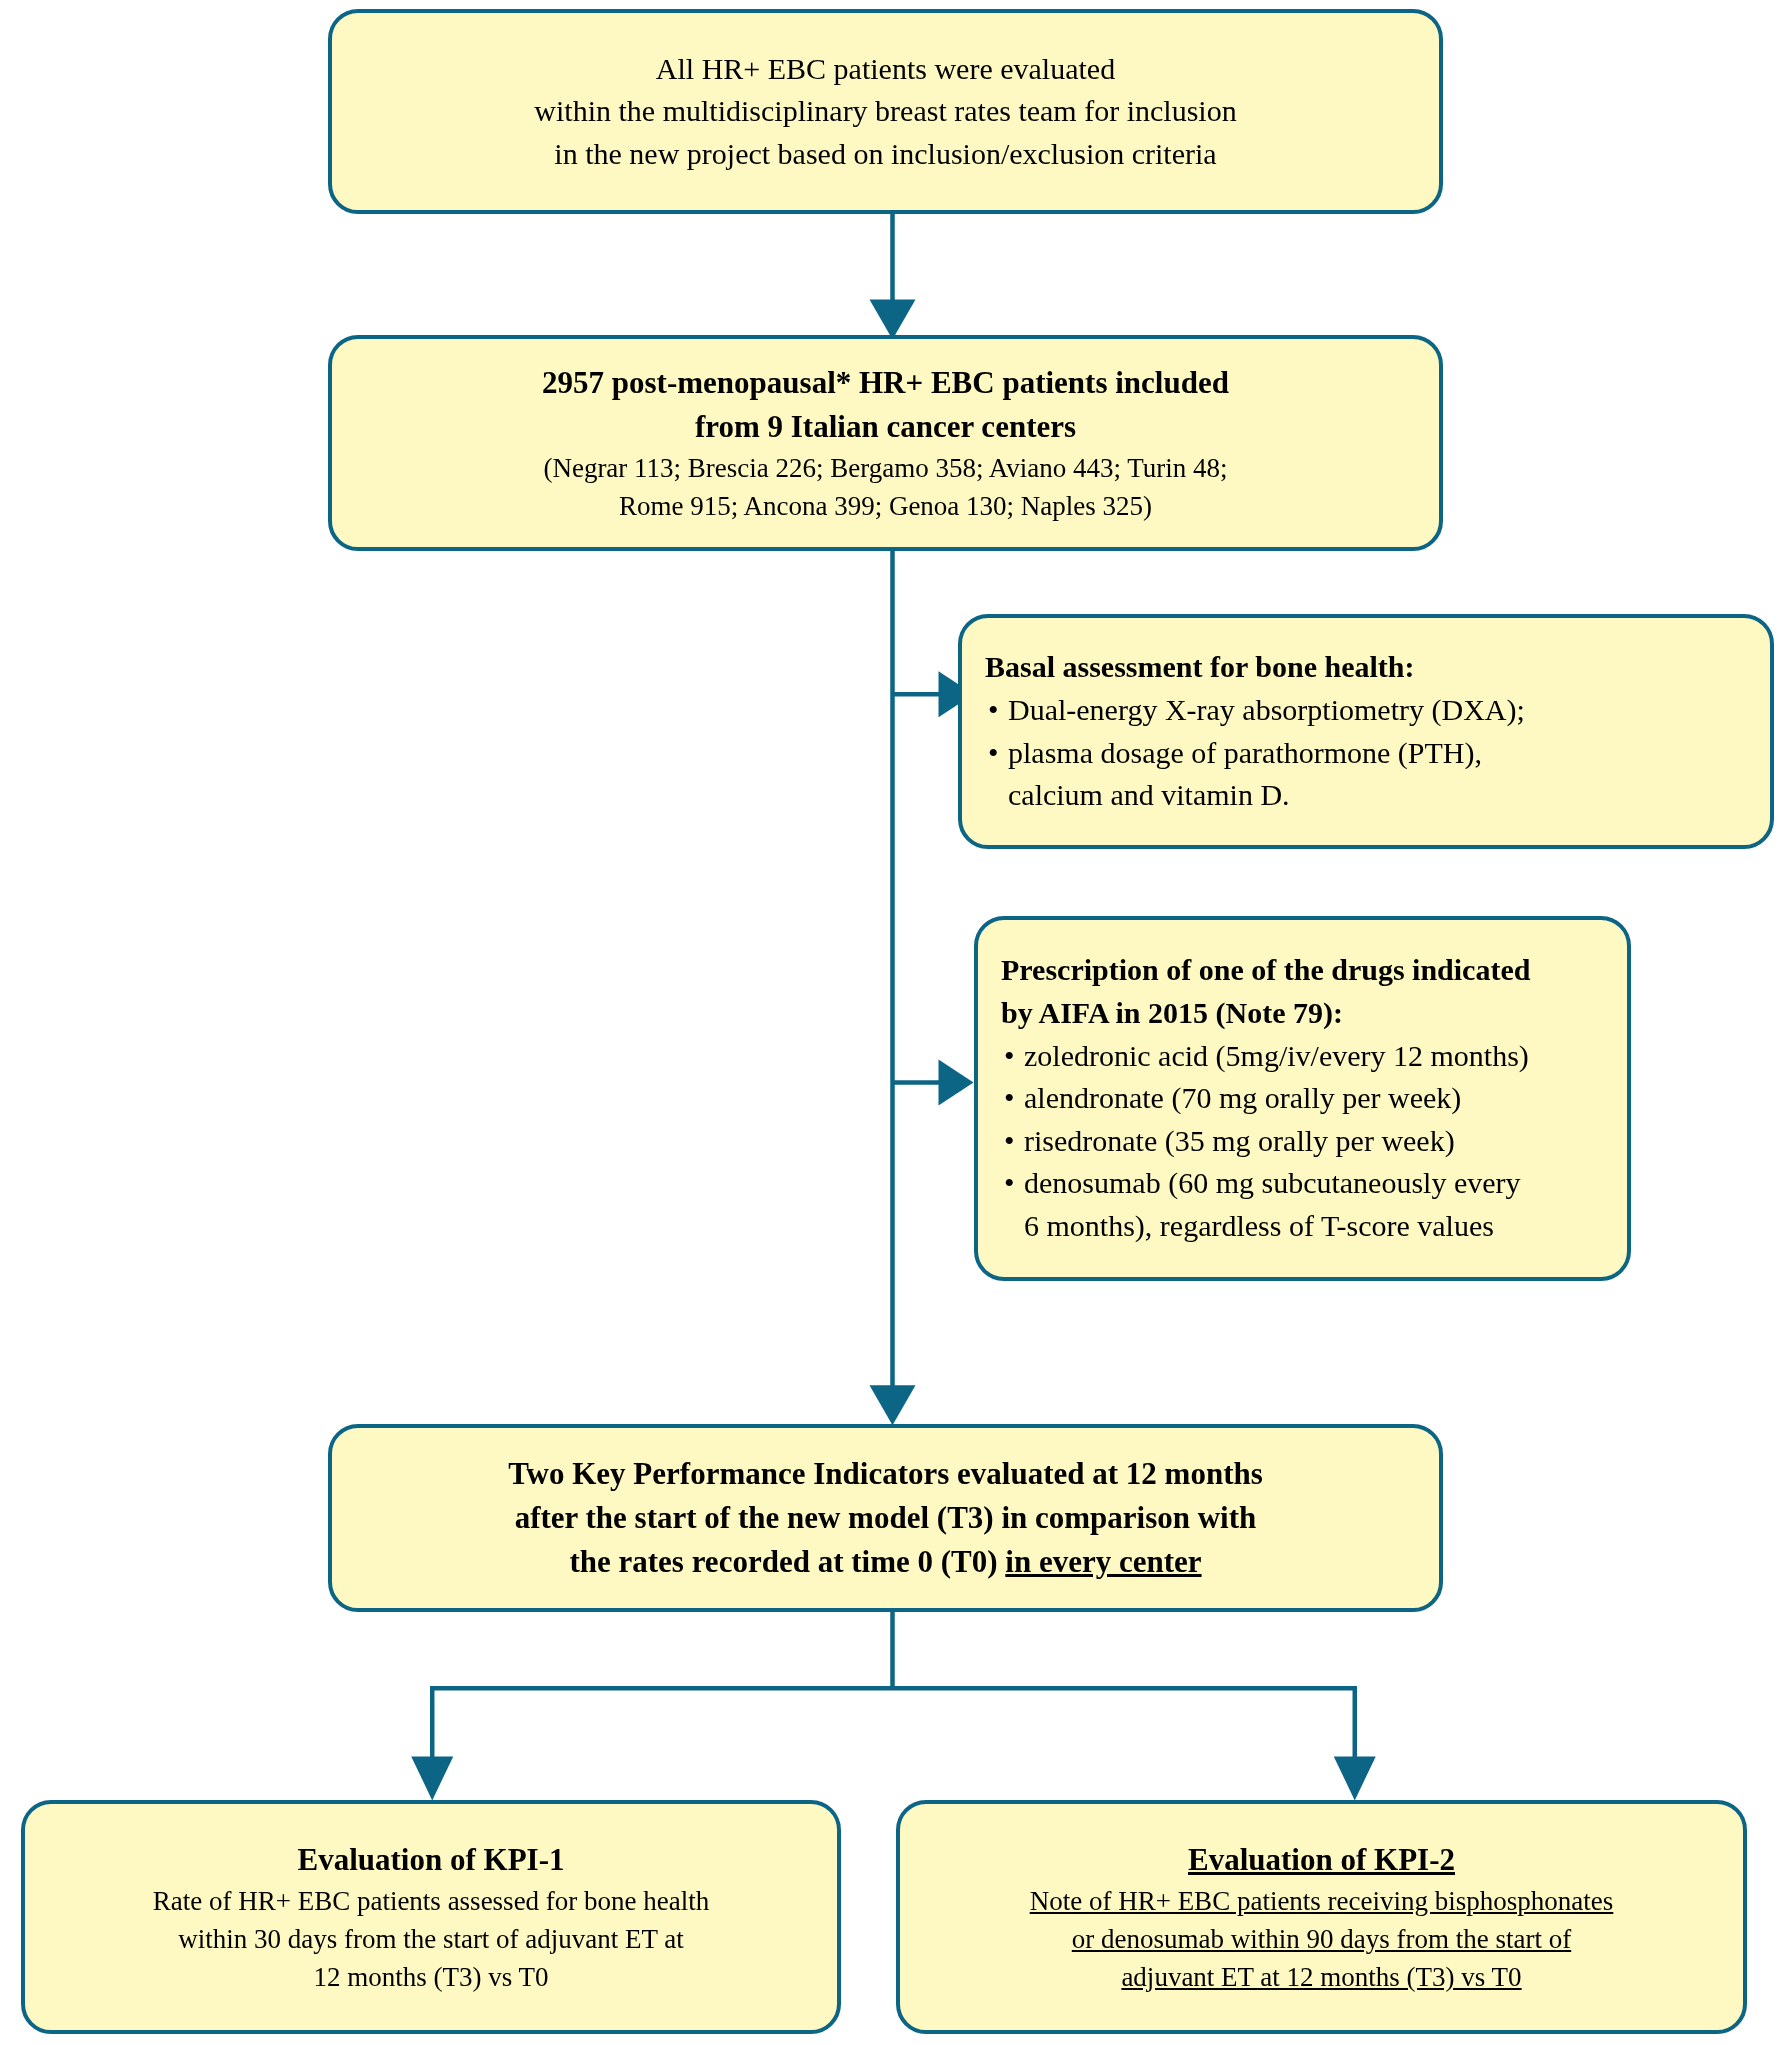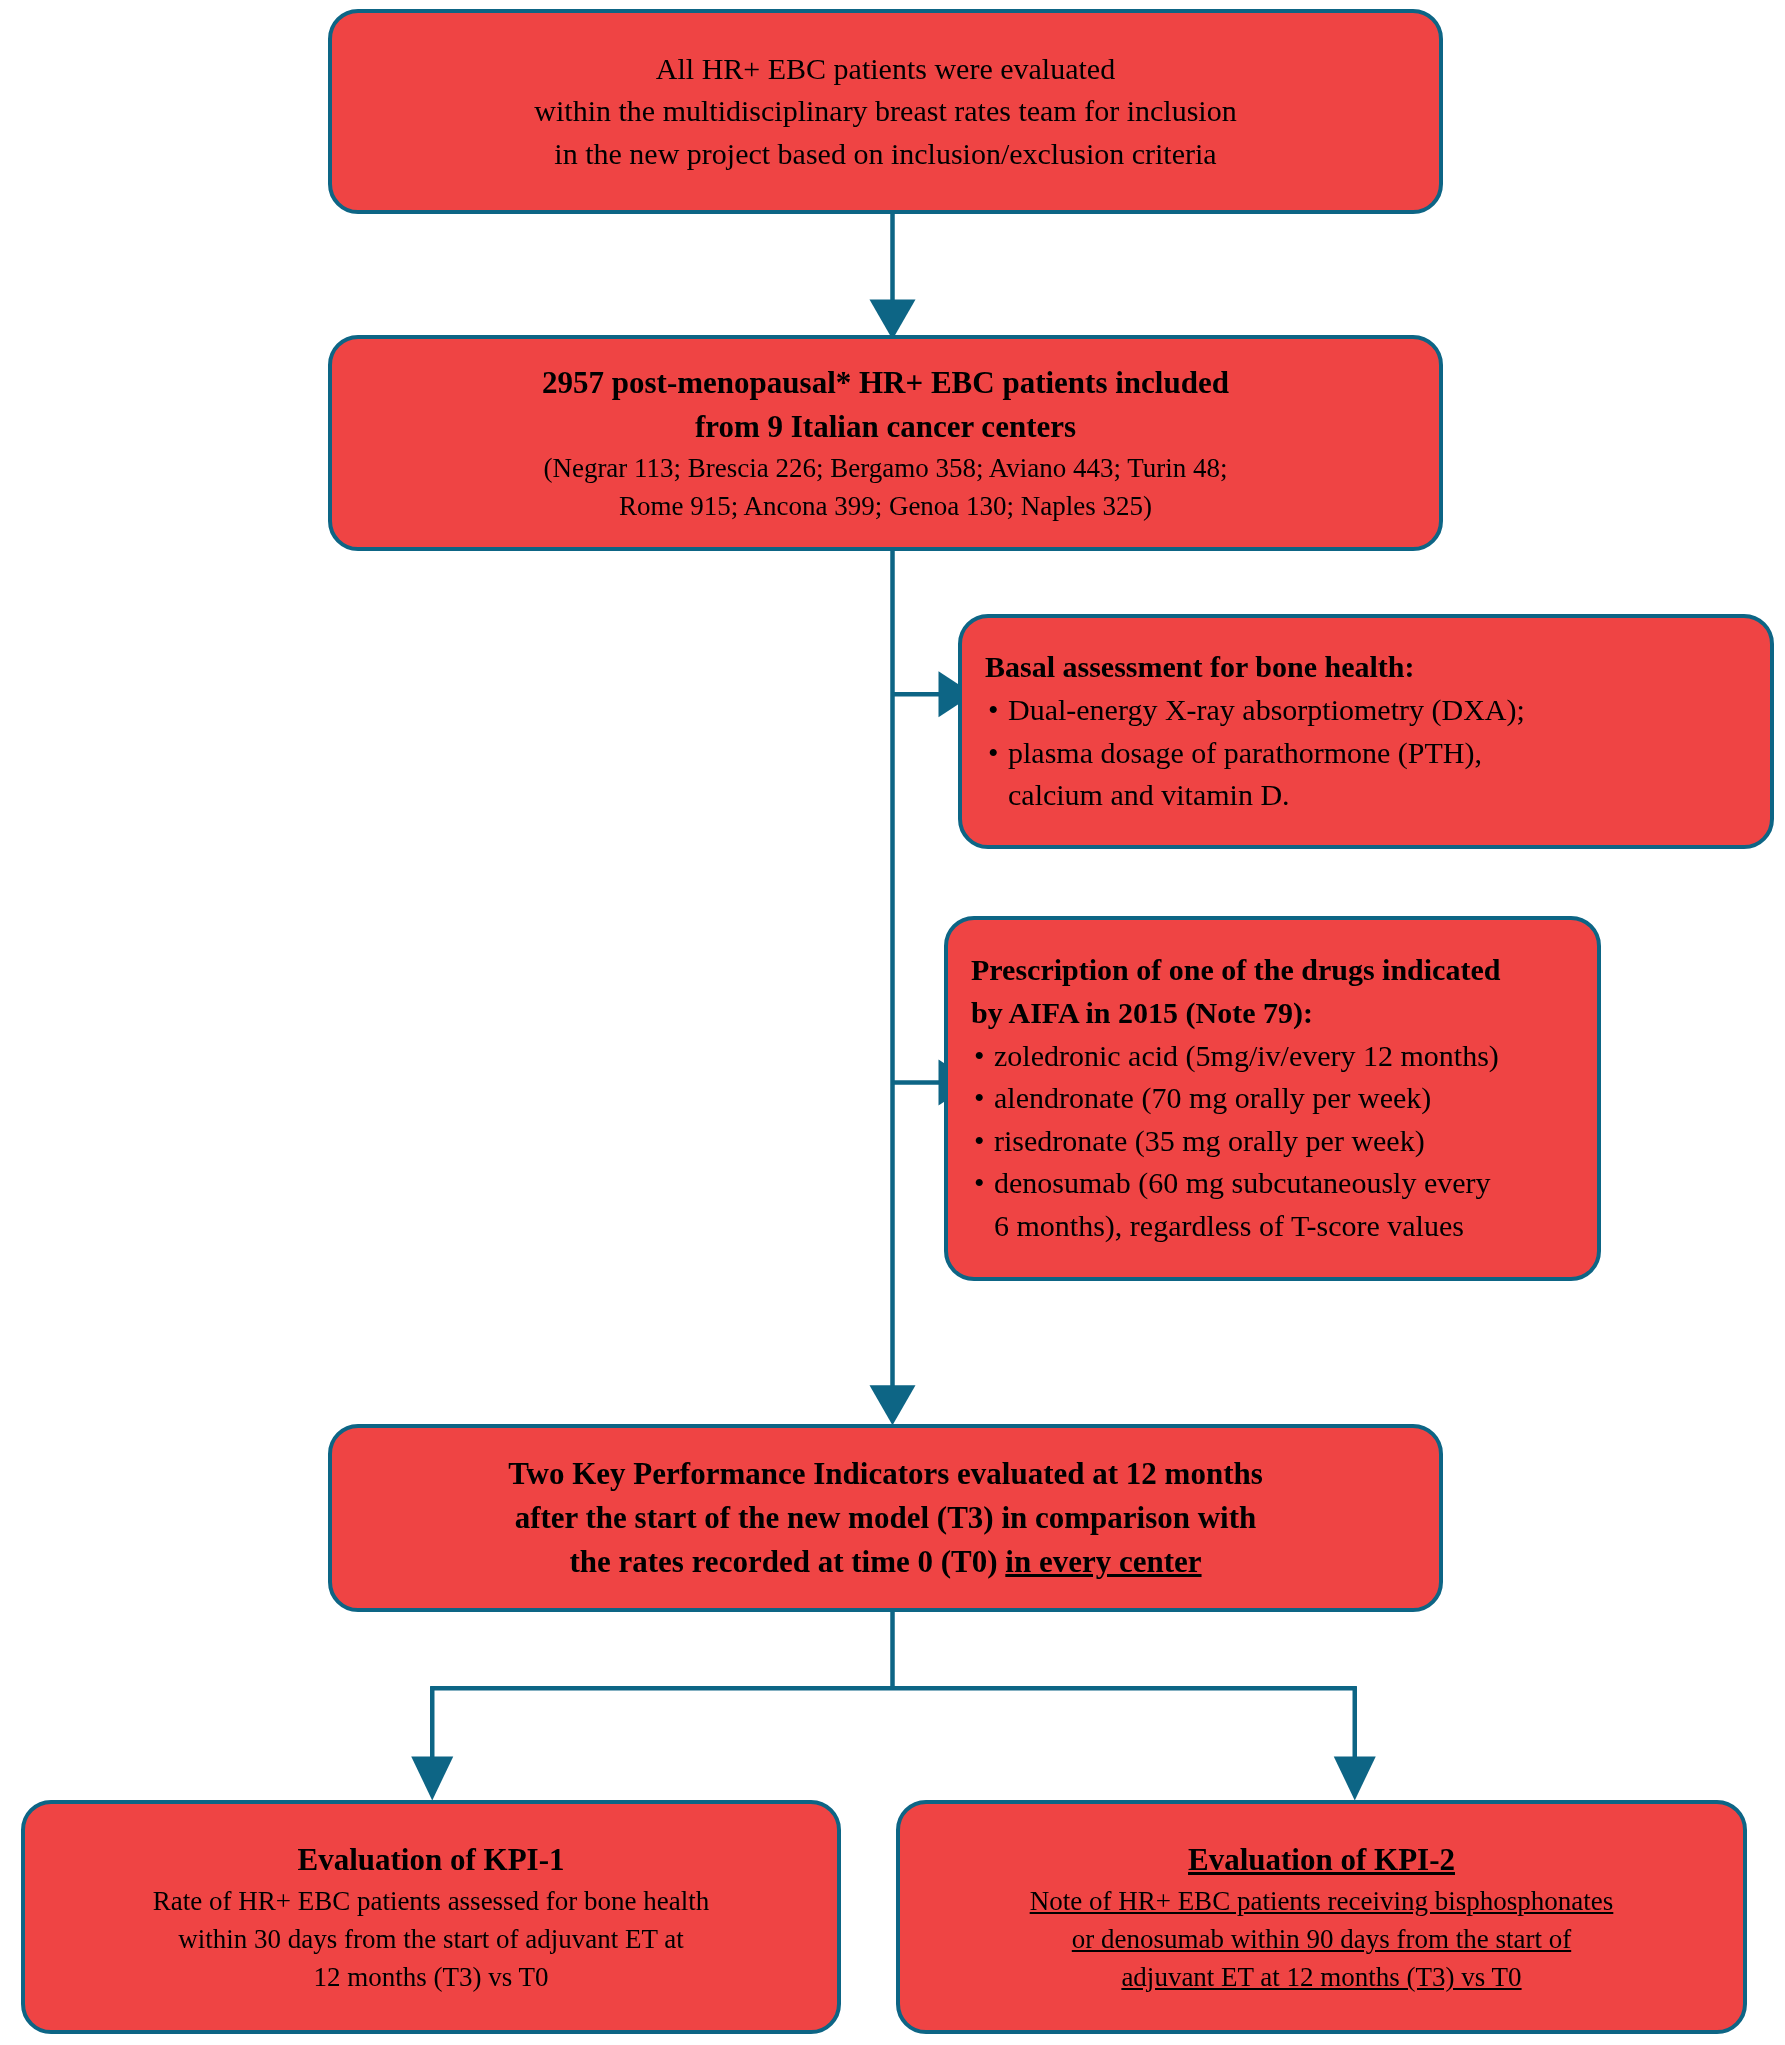--- a/index.html
+++ b/index.html
@@ -24,21 +24,21 @@
     left: 0; top: 0;
     width: 1785px;
     height: 2046px;
     z-index: 1;
   }
   
   .node {
     position: absolute;
     z-index: 2;
     box-sizing: border-box;
-    background: #ef4444;
+    background: #fef9c3;
     border: 4.5px solid #0d6585;
     border-radius: 30px;
     display: flex;
     flex-direction: column;
     justify-content: center;
   }
   .node.center { text-align: center; }
   .node.left   { text-align: left; }
 
   .line {
@@ -139,21 +139,21 @@
         <span>Dual-energy X-ray absorptiometry (DXA);</span>
       </li>
       <li>
         <span class="dot">•</span>
         <span>plasma dosage of parathormone (PTH),</span><br>
         <span>calcium and vitamin D.</span>
       </li>
     </ul>
   </div>
 
-  <div class="node left pad-l" style="left:944px; top:916px; width:657px; height:365px;">
+  <div class="node left pad-l" style="left:974px; top:916px; width:657px; height:365px;">
     <span class="line t-side b">Prescription of one of the drugs indicated</span>
     <span class="line t-side b">by AIFA in 2015 (Note 79):</span>
     <ul class="bullets">
       <li>
         <span class="dot">•</span>
         <span>zoledronic acid (5mg/iv/every 12 months)</span>
       </li>
       <li>
         <span class="dot">•</span>
         <span>alendronate (70 mg orally per week)</span>

